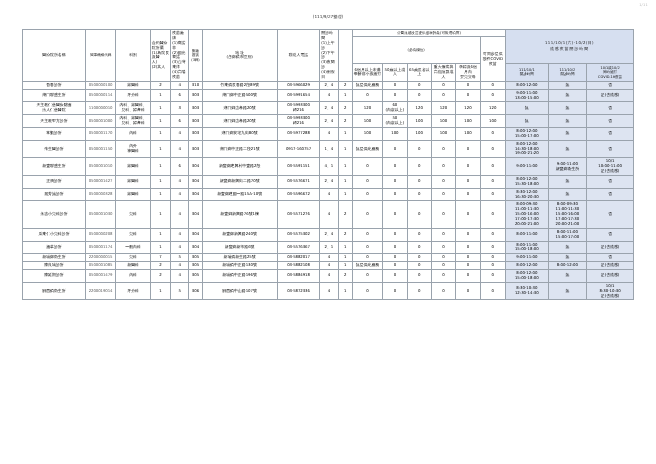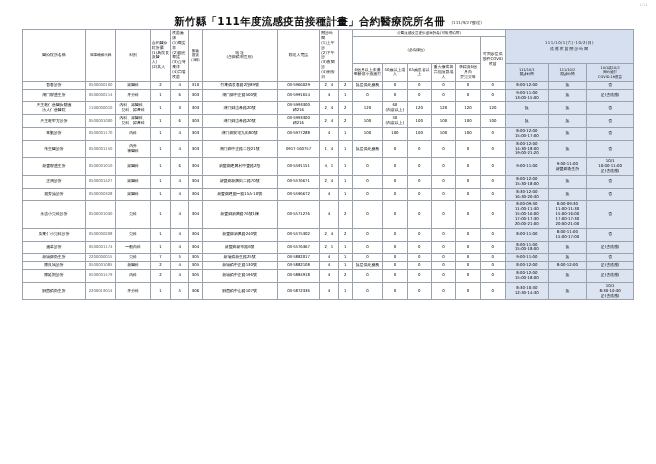--- a/index.html
+++ b/index.html
@@ -58,21 +58,20 @@
   .hdr-cat{font-size:3.3px;line-height:1.3;}
 </style>
 </head>
 <body>
 
 <div class="page">
 
   <div class="corner-mark">1/11</div>
 
   <div class="title-wrap">
-    <span class="title">新竹縣「111年度流感疫苗接種計畫」合約醫療院所名冊</span>
     <span class="title-note">(111/9/27整理)</span>
   </div>
 
   <table class="sheet">
     <colgroup>
       <col style="width:62px">
         <col style="width:30px">
         <col style="width:34px">
       <col style="width:20px">
         <col style="width:18px">

